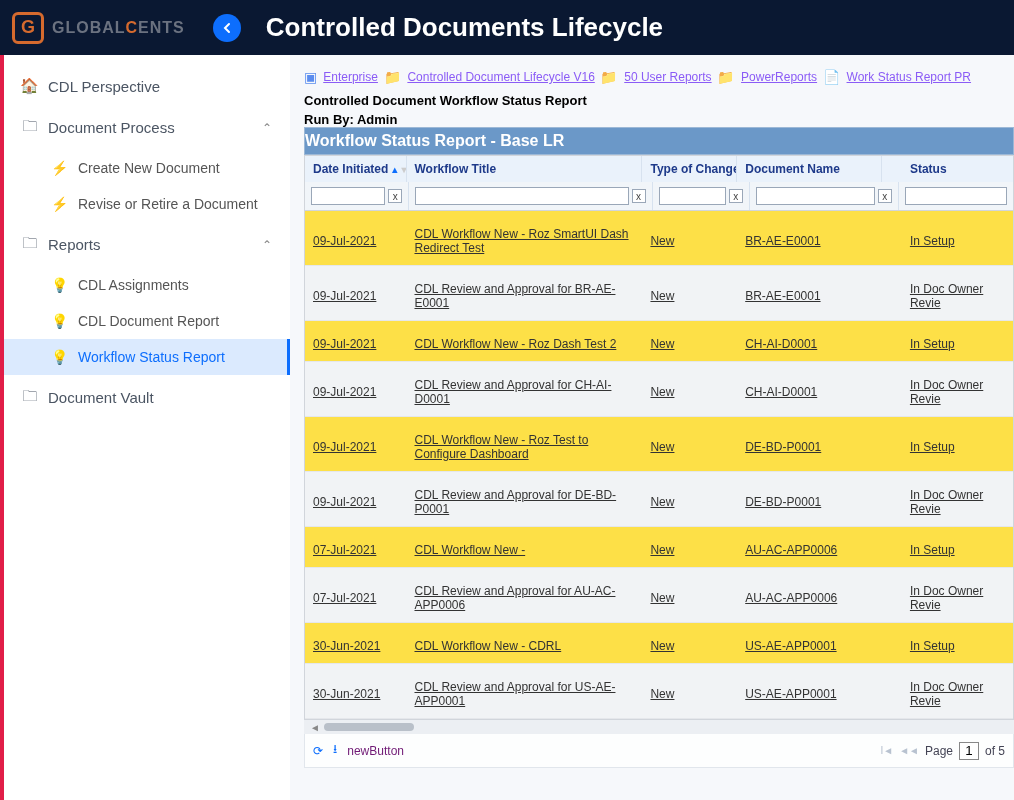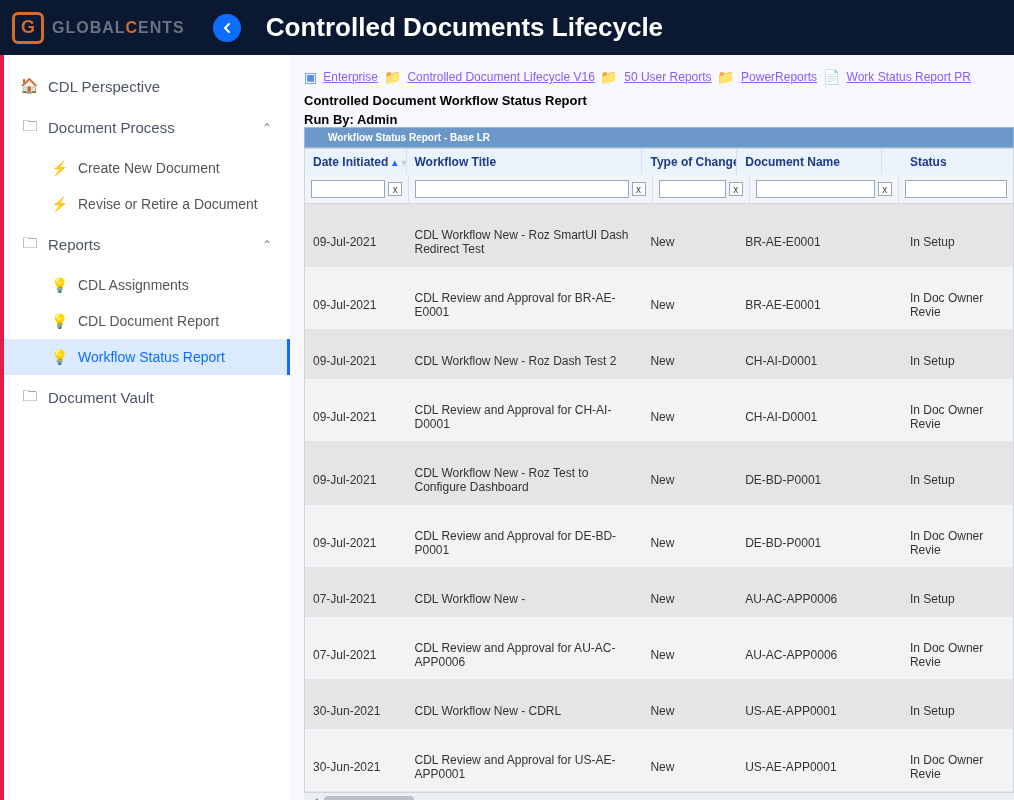--- a/index.html
+++ b/index.html
@@ -27,38 +27,38 @@
 .sidebar .icon { width:16px; display:inline-flex; justify-content:center; }
 
 .main { flex:1; background:#f6f8fb; padding:14px 0 0 14px; position:relative; overflow:hidden;}
 .crumbs { display:flex; align-items:center; gap:6px; flex-wrap:wrap; font-size:12px; margin-bottom:8px;}
 .crumbs a { color:#8b5cf6; text-decoration:underline; }
 .crumbs .folder { color:#e5a73c; font-size:14px;}
 .crumbs .doc-icon { color:#5b8def; font-size:14px;}
 h1.report-title { font-size:13px; font-weight:bold; margin:6px 0 4px;}
 .runby { font-size:13px; font-weight:bold; }
 
-.panel-title { background:#6b98c8; color:#fff; padding:4px 23px; font-size:10px; font-weight:bold; border:1px solid #9cb8d6;}
-.table-wrap { background:#e5e5e5; border:1px solid #d1d5db; overflow:hidden; }
+.panel-title { background:#6b98c8; color:#fff; padding:4px 0; font-size:16px; font-weight:bold; border:1px solid #9cb8d6;}
+.table-wrap { background:#fde047; border:1px solid #d1d5db; overflow:hidden; }
 .thead-row { display:flex; background:#eaf2fb; color:#1e3a8a; font-weight:bold; font-size:12px;}
 .col { padding:6px 8px; border-right:1px solid #d7e2ef; display:flex; align-items:center; gap:4px; overflow:hidden; white-space:nowrap;}
 .col.date { width:105px;}
 .col.wtitle { width:245px;}
 .col.type { width:98px;}
 .col.docname { width:150px;}
 .col.status { width:115px; border-right:none;margin-left:20px;}
 .sort-arrow { color:#0d6efd; font-size:10px;}
 .filter-row { display:flex; background:#f1f5f9; border-bottom:1px solid #d1d5db;}
 .filter-row .colf { padding:5px 6px; border-right:1px solid #d7e2ef; display:flex; align-items:center; gap:3px;}
 .filter-row input { width:100%; border:1px solid #9aa7b8; height:18px; padding:0 2px; font-size:11px;}
 .filter-row .clearx { width:14px;height:14px;display:flex;align-items:center;justify-content:center;border:1px solid #9aa7b8;background:#fff;color:#444;font-size:10px;cursor:pointer; flex-shrink:0;}
 .colf.date{width:105px;} .colf.wtitle{width:245px;} .colf.type{width:98px;} .colf.docname{width:150px;} .colf.status{width:115px;border-right:none;}
 .data-row { display:flex; border-bottom:1px solid #e5e7eb; font-size:12px; color:#333;}
 .data-row:nth-child(even){ background:#f1f3f5;}
-.data-row .col{ color:#333; font-weight:normal; border-right:none; white-space:normal; padding-top:24px;padding-bottom:10px;}
+.data-row .col{ color:#333; font-weight:normal; border-right:none; white-space:normal; padding-top:16px;padding-bottom:10px;text-decoration:underline;}
 .hscroll { height:14px; background:#eceff3; display:flex; align-items:center; padding:0 6px;}
 .hscroll .thumb { height:8px; background:#b9c0c9; width:90px; border-radius:4px;}
 .footer { display:flex; align-items:center; padding:6px 8px; font-size:12px; background:#fdfefe; border:1px solid #e1e6ec; border-top:none;}
 .footer .left { display:flex; gap:10px; align-items:center; color:#0d6efd;}
 .footer .newbtn{ color:#701a75; }
 .footer .pager { margin-left:auto; display:flex; align-items:center; gap:6px; color:#445;}
 .footer .pager input{ width:20px; text-align:center; border:1px solid #888; height:18px;}
 .footer .pagbtn{ color:#b8c2d0; font-size:10px;}
 </style>
 </head>

